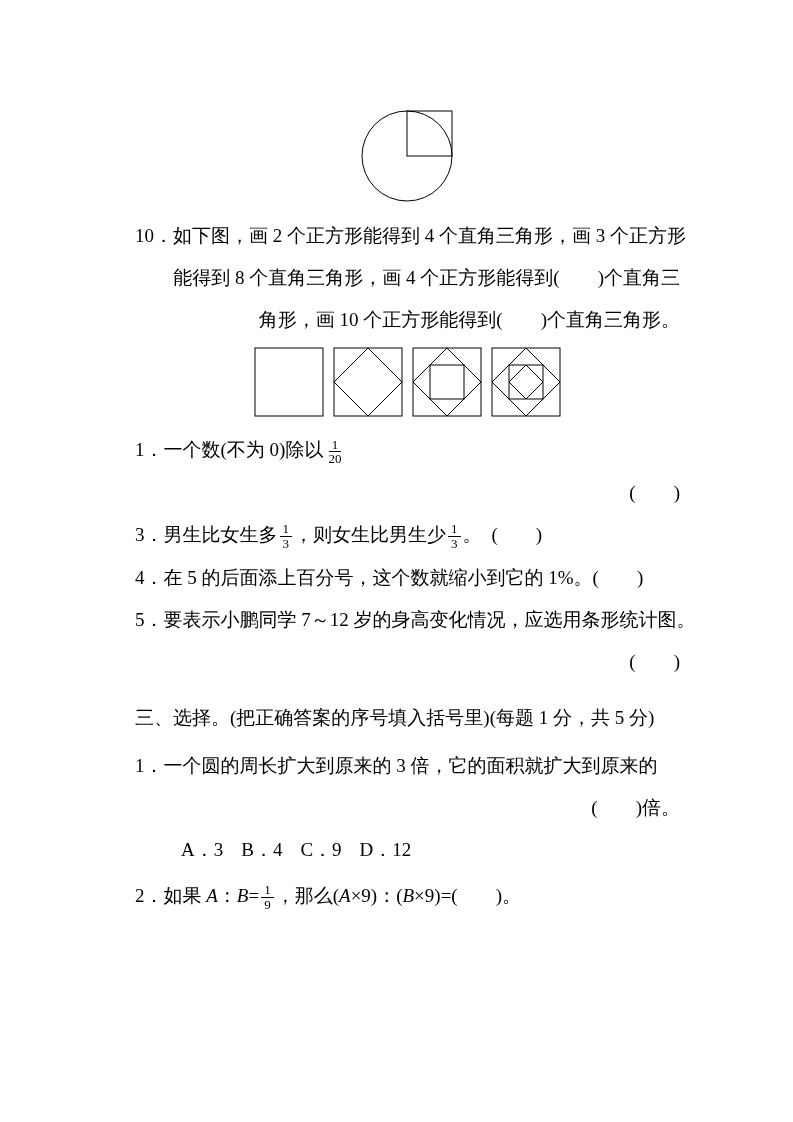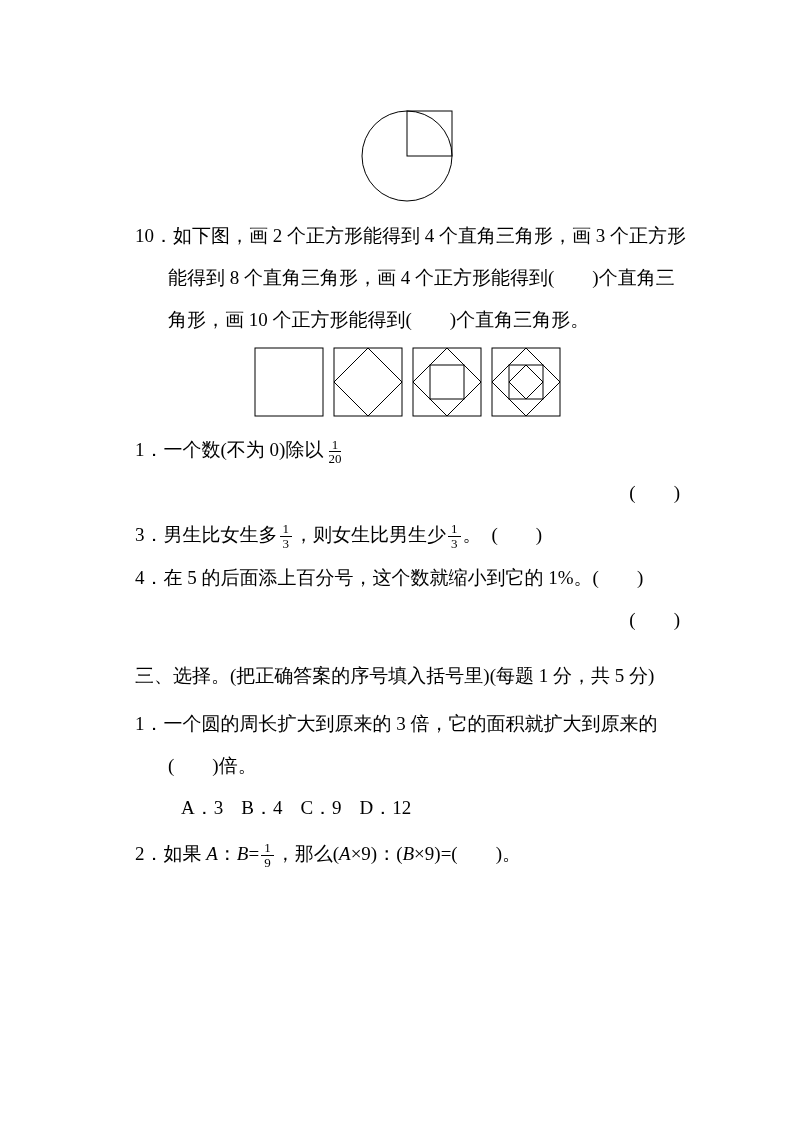--- a/index.html
+++ b/index.html
@@ -26,21 +26,21 @@
     margin: 0 0 12px 0;
     white-space: nowrap;
   }
   .mt8  { margin-top: 8px; }
   .mt12 { margin-top: 12px; }
   .mt14 { margin-top: 14px; }
   .mt16 { margin-top: 16px; }
   .mt18 { margin-top: 18px; }
   .mt26 { margin-top: 26px; }
   .mt28 { margin-top: 28px; }
-  .indent { padding-left: 33px; }
+  .indent { padding-left: 33px; text-align: right; }
   .indent-opt { padding-left: 46px; }
   .answer-right { text-align: right; }
   .sec-title { line-height: 30px; margin-bottom: 12px; white-space: nowrap; }
 
   
   .fig-circle-wrap {
     width: 100px;
     margin: 0 auto 16px auto;
     text-align: center;
   }
@@ -123,20 +123,21 @@
   <div class="line mt12"><span>3．</span><span>男生比女生多</span><span class="frac">
         <span class="num">1</span>
         <span class="den">3</span>
       </span><span>，则女生比男生少</span><span class="frac">
         <span class="num">1</span>
         <span class="den">3</span>
       </span><span>。</span><span class="blank-gap">(　　)</span></div>
 
   <div class="line mt12"><span>4．</span><span>在 5 的后面添上百分号，这个数就缩小到它的 1%。</span><span>(　　)</span></div>
 
+  <div class="line mt12"><span>5．</span><span>要表示小鹏同学 7～12 岁的身高变化情况，应选用条形统计图。</span></div>
   <div class="line mt8 answer-right">(　　)</div>
 
   <div class="sec-title mt26">三、选择。(把正确答案的序号填入括号里)(每题 1 分，共 5 分)</div>
 
   <div class="line mt18"><span>1．</span><span>一个圆的周长扩大到原来的 3 倍，它的面积就扩大到原来的</span></div>
   <div class="line mt12 indent">(　　)倍。</div>
   <div class="line mt12 indent-opt"><span class="opt">A．3</span><span class="opt">B．4</span><span class="opt">C．9</span><span class="opt">D．12</span></div>
 
   <div class="line mt16"><span>2．</span><span>如果 </span><span class="var">A</span><span>：</span><span class="var">B</span><span>=</span><span class="frac">
         <span class="num">1</span>

